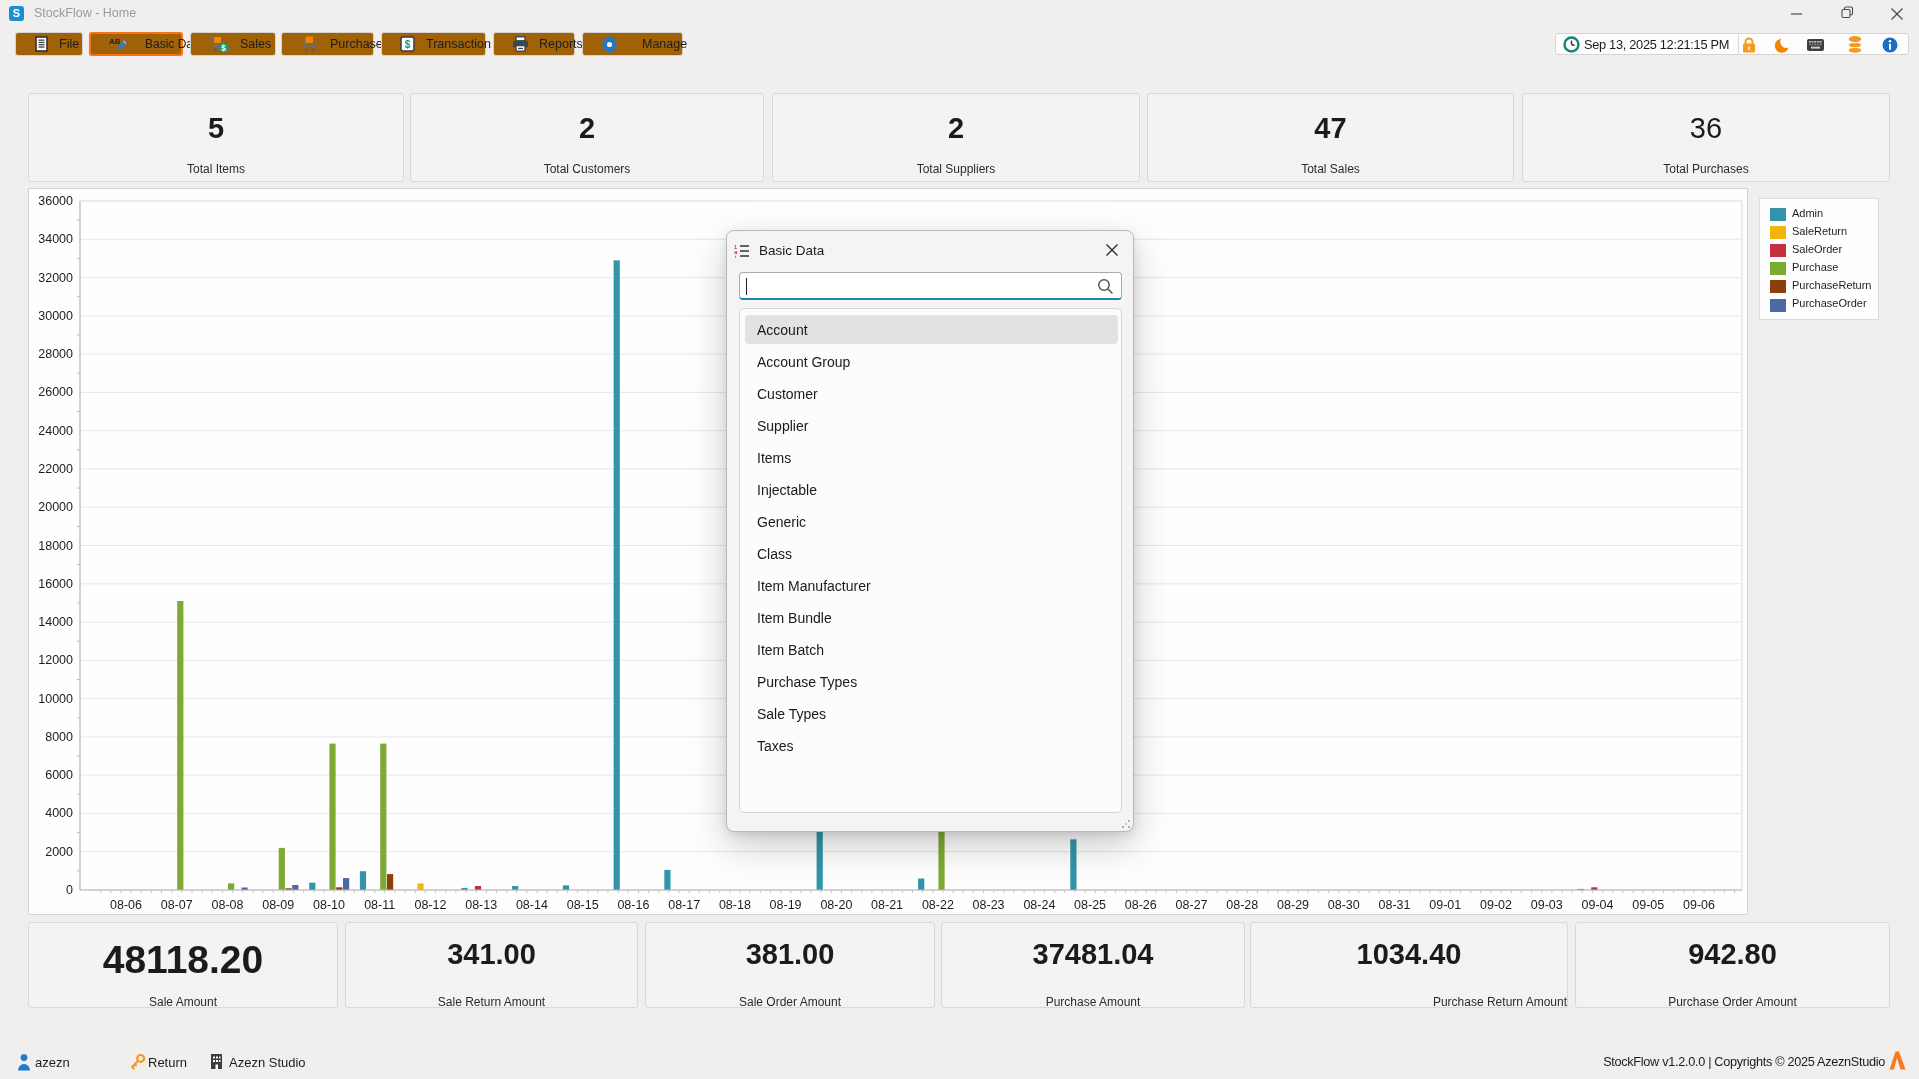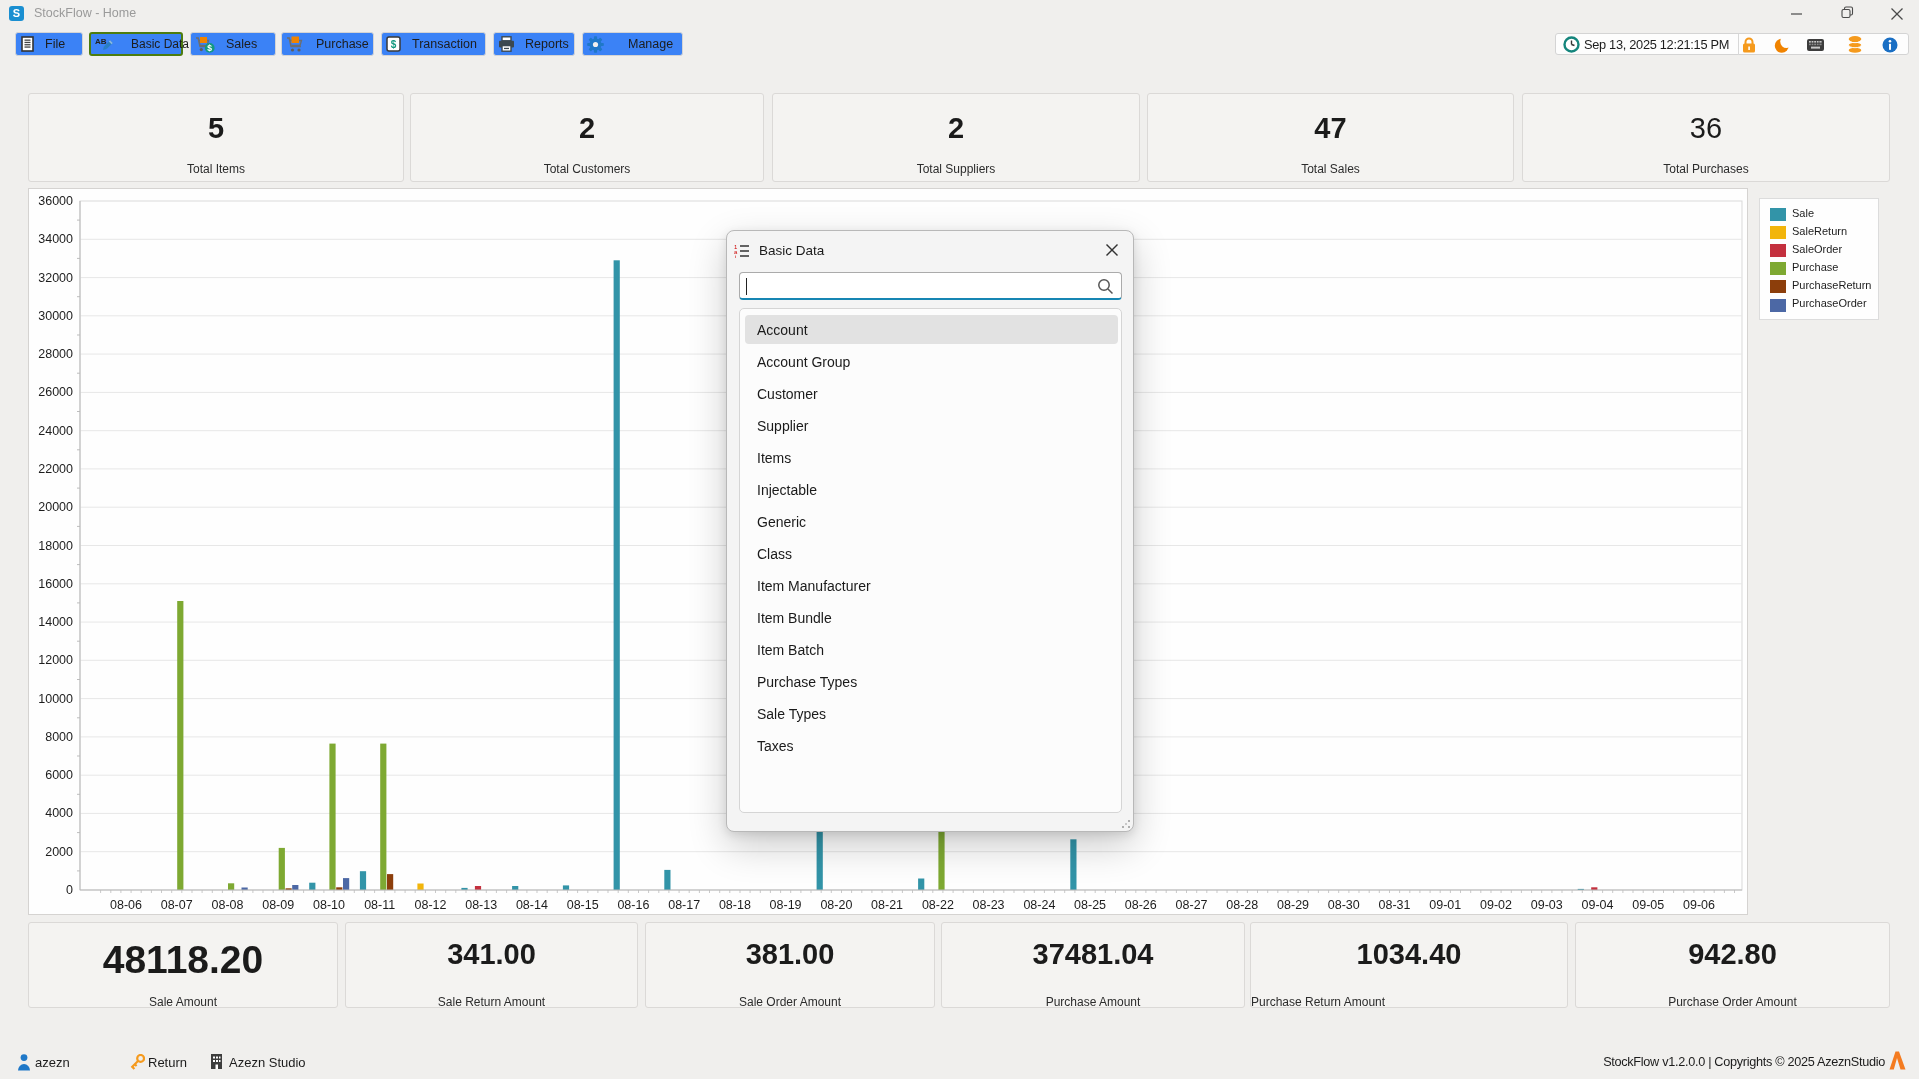--- a/index.html
+++ b/index.html
@@ -1,22 +1,22 @@
 <!DOCTYPE html>
 <html><head><meta charset="utf-8"><style>
 * { margin:0; padding:0; box-sizing:border-box; }
 html,body { width:1919px; height:1079px; overflow:hidden; }
 body { background:#f0efed; font-family:"Liberation Sans",sans-serif; position:relative; }
 .card { position:absolute; background:#f4f3f1; border:1px solid #dbd9d7; border-radius:3px; }
 #chartcard { position:absolute; left:28px; top:188px; width:1720px; height:727px;
   background:#fefefe; border:1px solid #d5d3d1; }
 .legend { position:absolute; background:#fefefe; border:1px solid #dcdcdc; }
-.tbtn { position:absolute; top:32px; height:24px; background:#3b82f6; border:1px solid #d4d4d4;
-  border-radius:3px; font-size:12.5px; color:#1d1d1d; display:flex; align-items:center; padding-left:4px; white-space:nowrap; }
-.tbtn.sel { border:2px solid #4d7c0f;gap:12px; }
+.tbtn { position:absolute; top:32px; height:24px; background:#a16207; border:1px solid #d4d4d4;
+  border-radius:3px; font-size:12.5px; color:#1d1d1d; display:flex; align-items:center; padding-left:18px; white-space:nowrap; }
+.tbtn.sel { border:2px solid #f97316;gap:12px; }
 .tbtn svg { flex:none; }
 #dtbox { position:absolute; left:1555px; top:33px; width:354px; height:22px; background:#fdfdfd;
   border:1px solid #d4d4d4; border-radius:3px; }
 #dlg { position:absolute; left:726px; top:230px; width:408px; height:602px; background:#f4f4f4;
   border:1px solid #b8b8b8; border-radius:8px; box-shadow:0 14px 38px rgba(0,0,0,0.20), 0 3px 10px rgba(0,0,0,0.10); }
 #search { position:absolute; left:12px; top:41px; width:383px; height:28px; background:#fff;
   border:1px solid #ababab; border-bottom:2.5px solid #1786b3; border-radius:4px; }
 #dlist { position:absolute; left:12px; top:77px; width:383px; height:505px; background:#fcfcfc;
   border:1px solid #d5d5d5; border-radius:5px; }
 #statusbar { position:absolute; left:0; top:1047px; width:1919px; height:32px; }
@@ -182,21 +182,21 @@
 <div class="card" style="left:645px;top:922px;width:290px;height:86px">
     <div style="position:absolute;left:0;right:0;top:15px;text-align:center;font-size:29px;font-weight:bold;color:#1b1b1b">381.00</div>
     <div style="position:absolute;left:0;right:0;top:72px;text-align:center;font-size:12px;color:#2c2c2c">Sale Order Amount</div>
   </div>
 <div class="card" style="left:941px;top:922px;width:304px;height:86px">
     <div style="position:absolute;left:0;right:0;top:15px;text-align:center;font-size:29px;font-weight:bold;color:#1b1b1b">37481.04</div>
     <div style="position:absolute;left:0;right:0;top:72px;text-align:center;font-size:12px;color:#2c2c2c">Purchase Amount</div>
   </div>
 <div class="card" style="left:1250px;top:922px;width:318px;height:86px">
     <div style="position:absolute;left:0;right:0;top:15px;text-align:center;font-size:29px;font-weight:bold;color:#1b1b1b">1034.40</div>
-    <div style="position:absolute;left:0;right:0;top:72px;text-align:left;font-size:12px;color:#2c2c2c">Purchase Return Amount</div>
+    <div style="position:absolute;left:0;right:0;top:72px;text-align:right;font-size:12px;color:#2c2c2c">Purchase Return Amount</div>
   </div>
 <div class="card" style="left:1575px;top:922px;width:315px;height:86px">
     <div style="position:absolute;left:0;right:0;top:15px;text-align:center;font-size:29px;font-weight:bold;color:#1b1b1b">942.80</div>
     <div style="position:absolute;left:0;right:0;top:72px;text-align:center;font-size:12px;color:#2c2c2c">Purchase Order Amount</div>
   </div>
 <div id="chartcard">
 <svg width="1720" height="727" style="position:absolute;left:0;top:0">
 <rect x="51" y="12" width="1662" height="689" fill="#fefefe" stroke="#d9d9d9"></rect>
 <line x1="51" y1="662.7" x2="1713" y2="662.7" stroke="#e7e7e7" stroke-width="1"></line>
 <line x1="51" y1="624.4" x2="1713" y2="624.4" stroke="#e7e7e7" stroke-width="1"></line>
@@ -471,21 +471,21 @@
 <rect x="909.4" y="641.7" width="6.2" height="59.3" fill="#7EA932"></rect>
 <rect x="1041.3" y="650.3" width="6.2" height="50.7" fill="#3294A8"></rect>
 <rect x="1548.7" y="699.9" width="6.2" height="1.1" fill="#3294A8"></rect>
 <rect x="1562.2" y="698.3" width="6.2" height="2.7" fill="#C4303E"></rect>
 <line x1="51" y1="12" x2="51" y2="701" stroke="#b9b9b9"></line>
 <line x1="51" y1="701" x2="1713" y2="701" stroke="#b9b9b9"></line>
 </svg>
 </div>
 <div class="legend" style="left:1759px;top:198px;width:120px;height:122px">
 <div style="position:absolute;left:10px;top:9px;width:16px;height:13px;background:#3294A8"></div>
-<div style="position:absolute;left:32px;top:8px;font-size:11px;color:#1d1d1d">Sale</div>
+<div style="position:absolute;left:32px;top:8px;font-size:11px;color:#1d1d1d">Admin</div>
 <div style="position:absolute;left:10px;top:27px;width:16px;height:13px;background:#F2B50B"></div>
 <div style="position:absolute;left:32px;top:26px;font-size:11px;color:#1d1d1d">SaleReturn</div>
 <div style="position:absolute;left:10px;top:45px;width:16px;height:13px;background:#C4303E"></div>
 <div style="position:absolute;left:32px;top:44px;font-size:11px;color:#1d1d1d">SaleOrder</div>
 <div style="position:absolute;left:10px;top:63px;width:16px;height:13px;background:#7EA932"></div>
 <div style="position:absolute;left:32px;top:62px;font-size:11px;color:#1d1d1d">Purchase</div>
 <div style="position:absolute;left:10px;top:81px;width:16px;height:13px;background:#8C3E0B"></div>
 <div style="position:absolute;left:32px;top:80px;font-size:11px;color:#1d1d1d">PurchaseReturn</div>
 <div style="position:absolute;left:10px;top:100px;width:16px;height:13px;background:#4C68A5"></div>
 <div style="position:absolute;left:32px;top:98px;font-size:11px;color:#1d1d1d">PurchaseOrder</div>

